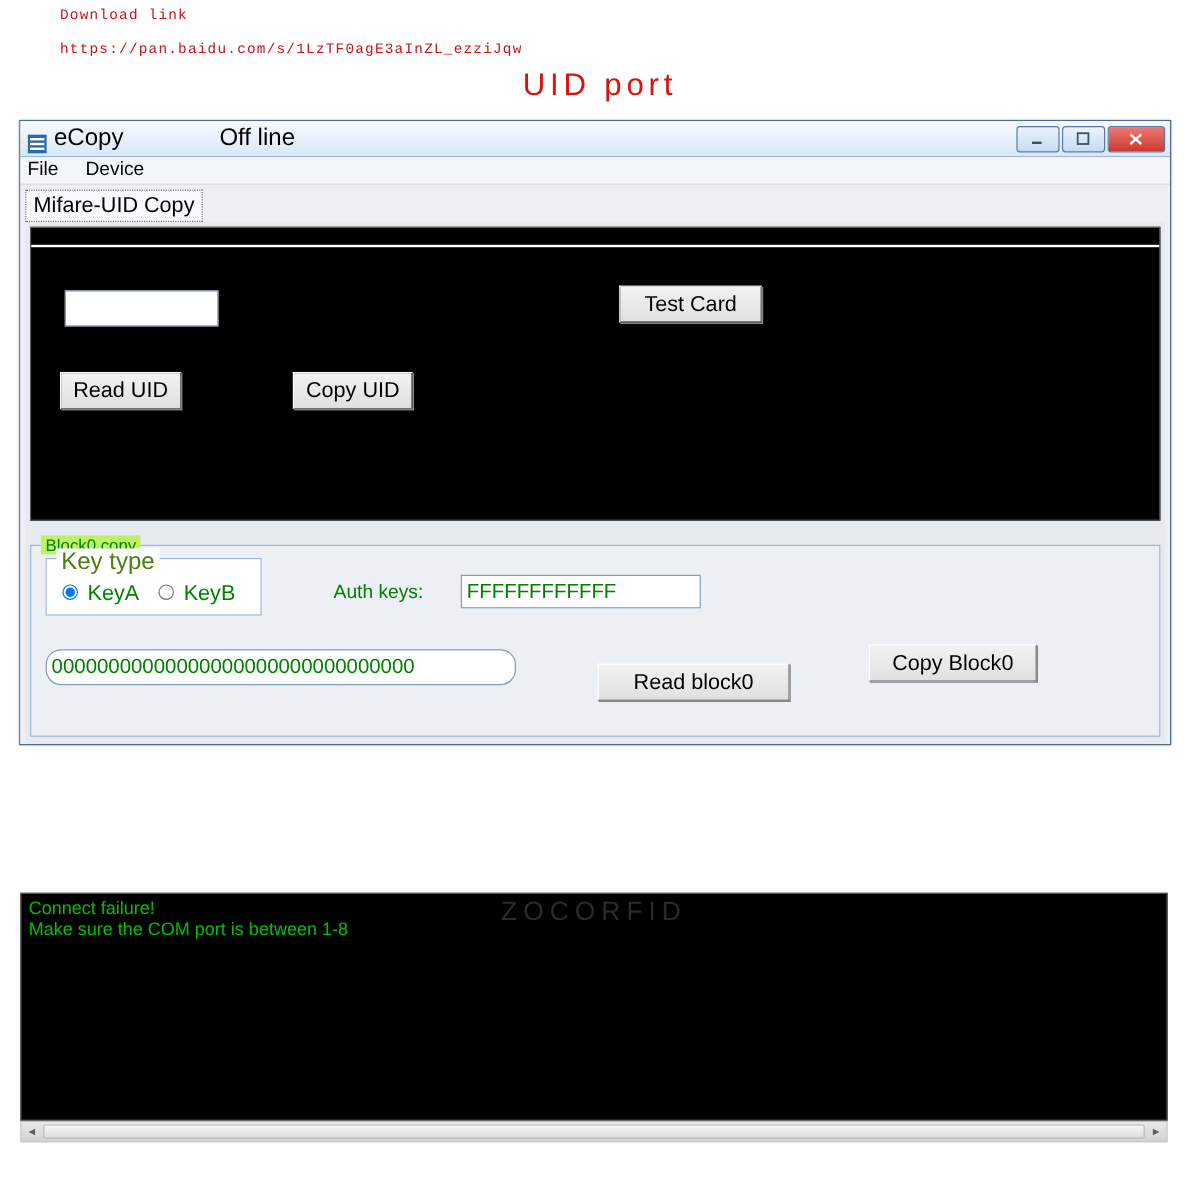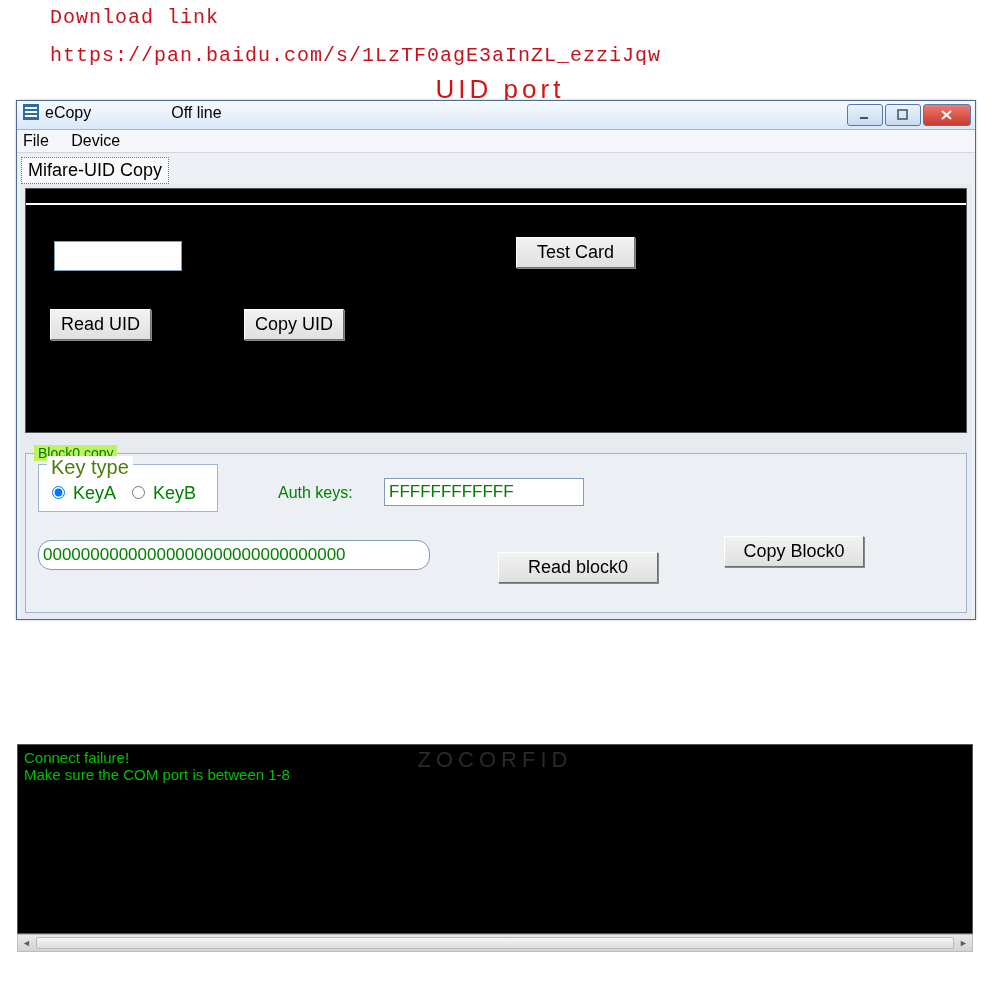--- a/index.html
+++ b/index.html
@@ -9,21 +9,21 @@
     height: 1000px;
     font-family: "Microsoft Sans Serif", Tahoma, Arial, sans-serif;
     font-size: 13px;
     background: #fff;
     overflow: hidden;
     position: relative;
   }
   .pre-text {
     font-family: "Courier New", monospace;
     color: #c7131b;
-    font-size: 20px;
+    font-size: 12px;
     letter-spacing: 1px;
     margin: 6px 0 0 50px;
     line-height: 1.2;
   }
   .uid-title {
     text-align: center;
     color: #d8130f;
     font-family: Arial, sans-serif;
     font-size: 26px;
     letter-spacing: 4px;
@@ -37,22 +37,22 @@
     width: 958px;
     background: #eaeef3;
     border: 1px solid #4f6b8f;
     box-shadow: 0 0 2px rgba(0,0,0,0.3);
   }
   .titlebar {
     background: linear-gradient(#f7fbff, #d9e7f7);
     border-bottom: 1px solid #9fb7d4;
     padding: 3px 4px 3px 6px;
     display: flex;
-    align-items: flex-start;
-    font-size: 16px;
+    align-items: flex-end;
+    font-size: 20px;
     color: #000;
   }
   .titlebar .app-icon {
     display: inline-block;
     width: 16px;
     height: 16px;
     margin-right: 6px;
   }
   .t-name { margin-right: 80px; }
   .t-status { }

